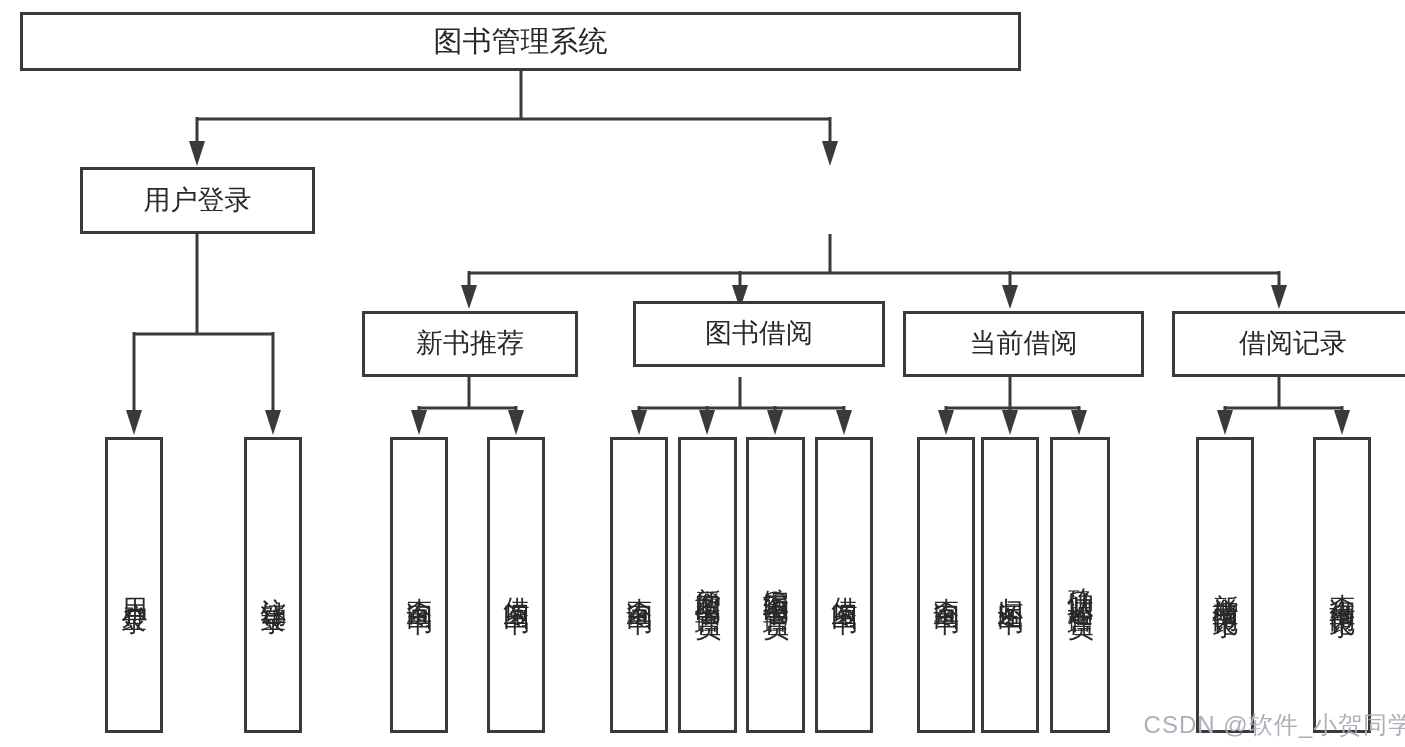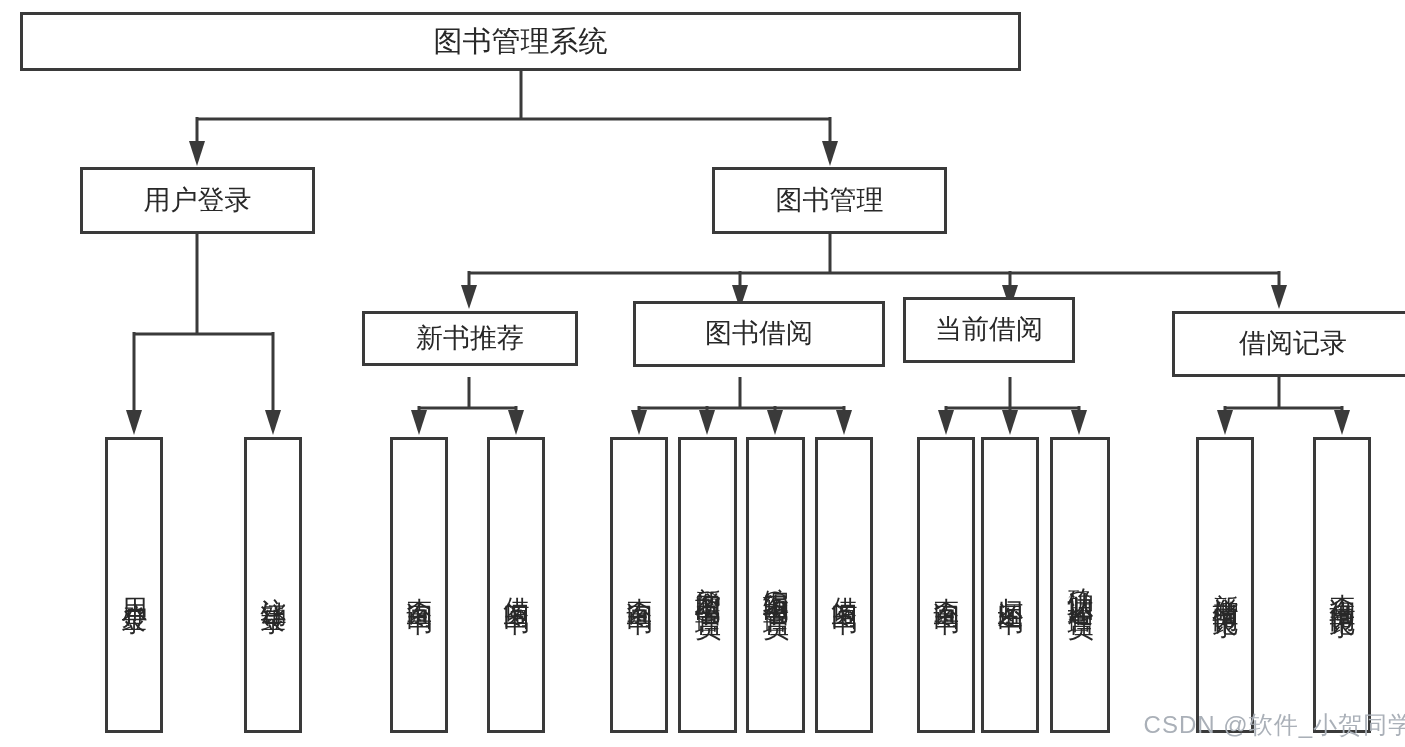--- a/index.html
+++ b/index.html
@@ -90,25 +90,24 @@
       <path d="M1002 410 L1018 410 L1010 435 Z"></path>
       <path d="M1071 410 L1087 410 L1079 435 Z"></path>
       <path d="M1217 410 L1233 410 L1225 435 Z"></path>
       <path d="M1334 410 L1350 410 L1342 435 Z"></path>
     </g>
   </svg>
 
   <div class="box h root" style="left:20px;top:12px;width:1001px;height:59px">图书管理系统</div>
 
   <div class="box h" style="left:80px;top:167px;width:235px;height:67px">用户登录</div>
-  <div class="box h" style="left:712px;top:167px;width:235px;height:67px">图书管理</div>
 
-  <div class="box h" style="left:362px;top:311px;width:216px;height:55px">新书推荐</div>
+  <div class="box h" style="left:362px;top:311px;width:216px;height:66px">新书推荐</div>
   <div class="box h" style="left:633px;top:301px;width:252px;height:66px">图书借阅</div>
-  <div class="box h" style="left:903px;top:297px;width:172px;height:66px">当前借阅</div>
+  <div class="box h" style="left:903px;top:311px;width:241px;height:66px">当前借阅</div>
   <div class="box h" style="left:1172px;top:311px;width:242px;height:66px">借阅记录</div>
 
   <div class="box v" style="left:105px;top:437px;width:58px;height:296px">用户登录</div>
   <div class="box v" style="left:244px;top:437px;width:58px;height:296px">注销登录</div>
 
   <div class="box v" style="left:390px;top:437px;width:58px;height:296px">查询图书</div>
   <div class="box v" style="left:487px;top:437px;width:58px;height:296px">借阅图书</div>
 
   <div class="box v" style="left:610px;top:437px;width:58px;height:296px">查询图书</div>
   <div class="box v" style="left:678px;top:437px;width:59px;height:296px">新增图书（管理员）</div>

